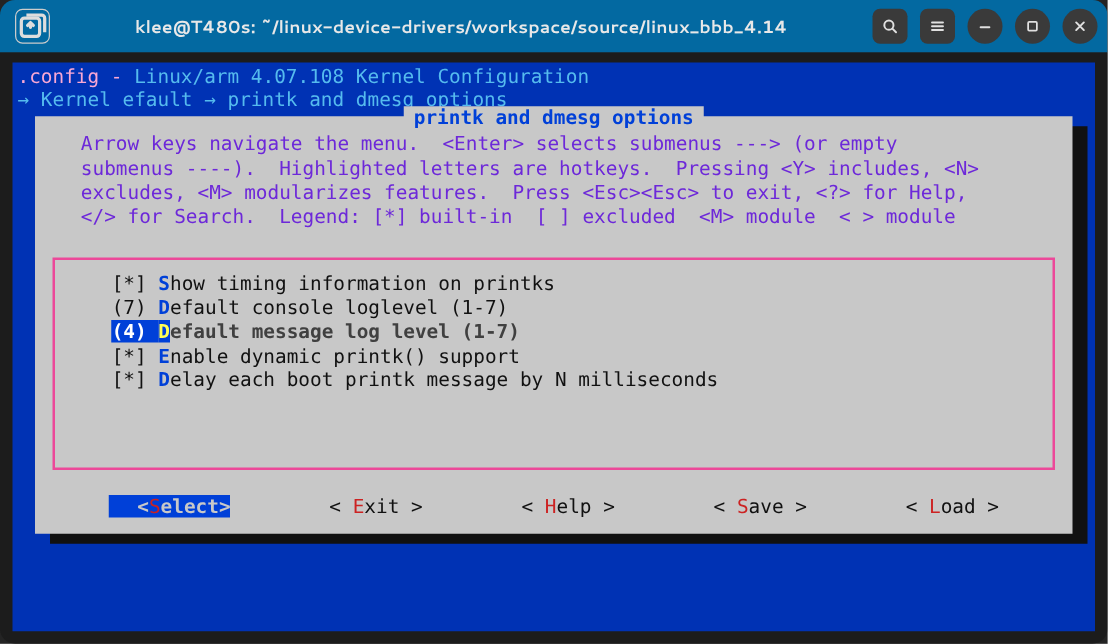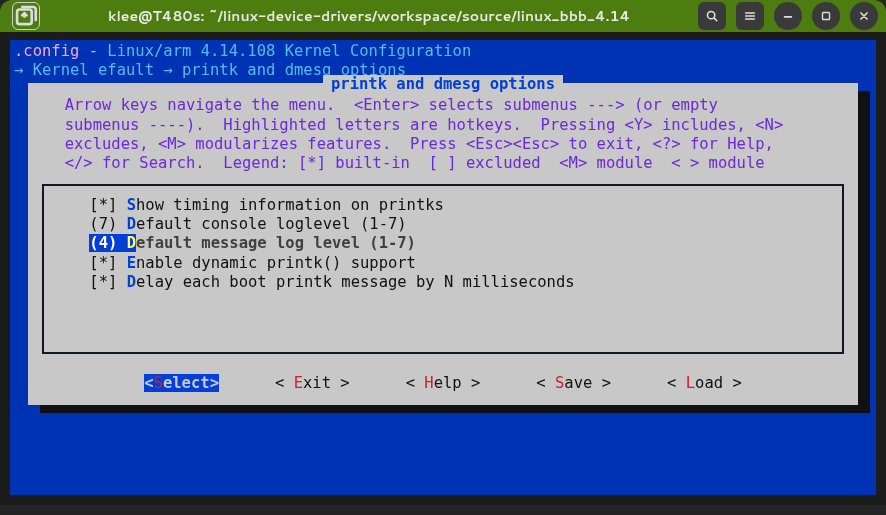--- a/index.html
+++ b/index.html
@@ -6,22 +6,22 @@
     body {
       width: 886px;
       height: 515px;
       background: #242424;
       font-family: "DejaVu Sans Mono", "Liberation Mono", monospace;
       overflow: hidden;
       border-radius: 12px;
     }
     
     .titlebar {
-      height: 32px;
-      background: #4d7c0f;
+      height: 42px;
+      background: #0369a1;
       display: flex;
       align-items: center;
       padding: 0 8px;
       gap: 8px;
     }
     .titlebar-icon {
       width: 28px;
       height: 28px;
       border: 1.5px solid #ccc;
       border-radius: 6px;
@@ -109,43 +109,43 @@
       color: #0040d8;
       font-weight: bold;
       padding: 0 8px;
     }
     .help-text {
       color: #6d28d9;
       padding: 0 10px 6px 10px;
       white-space: pre-wrap;
     }
     .menu-box {
-      border: 2px solid #0f172a;
-      margin: 4px 6px 16px 6px;
+      border: 2px solid #ec4899;
+      margin: 16px 6px 16px 6px;
       padding: 10px 25px 50px 8px;
       min-height: 170px;
     }
     .menu-item {
       color: #111;
       white-space: pre;
       padding: 0 0;
     }
     .menu-item .hotkey { color: #0040d8; font-weight: bold; }
     .sel-prefix {
       background: #0040d8; color: #fff; font-weight: bold;
     }
     .sel-hot { background: #0040d8; color: #ffff55; font-weight: bold; }
     .sel-rest { color: #404040; font-weight: bold; }
 
     .button-row {
       text-align: center;
       padding: 4px 0 2px 0;
       color: #111;
     }
-    .button-row .btn { margin: 0 14px; }
+    .button-row .btn { margin: 0 14px; padding-left: 23px; }
     .btn-selected {
       background: #0040d8;
       color: #c8c8c8;
       font-weight: bold;
     }
     .btn-selected .hot { color: #ffff55; }
     .btn .hot { color: #cc2222; font-weight: normal; }
 
     .pre { white-space: pre; }
   </style>
@@ -187,21 +187,21 @@
       <svg viewBox="0 0 16 16" stroke="currentColor" stroke-width="1.8" stroke-linecap="round">
           <path d="M4.5 4.5l7 7M11.5 4.5l-7 7"></path>
         </svg>
     </div>
   </div>
 </div>
 
 <div class="terminal">
   <div class="blue-bg">
 
-    <div class="header-line pre"><span class="white">.config</span><span class="white"> - </span><span class="cyan">Linux/arm 4.14.108 Kernel Configuration</span></div>
+    <div class="header-line pre"><span class="white">.config</span><span class="white"> - </span><span class="cyan">Linux/arm 4.07.108 Kernel Configuration</span></div>
 
     <div class="breadcrumb pre"><span class="arrow">→ </span><span>Kernel efault</span><span class="arrow"> → </span><span>printk and dmesg options</span><span> </span></div>
 
     <div class="dialog-wrap">
       <div class="dialog-shadow"></div>
       <div class="dialog">
         <div class="dialog-title-row">
           <span class="dialog-title"> printk and dmesg options </span>
         </div>
         <div class="help-text">  Arrow keys navigate the menu.  &lt;Enter&gt; selects submenus ---&gt; (or empty

